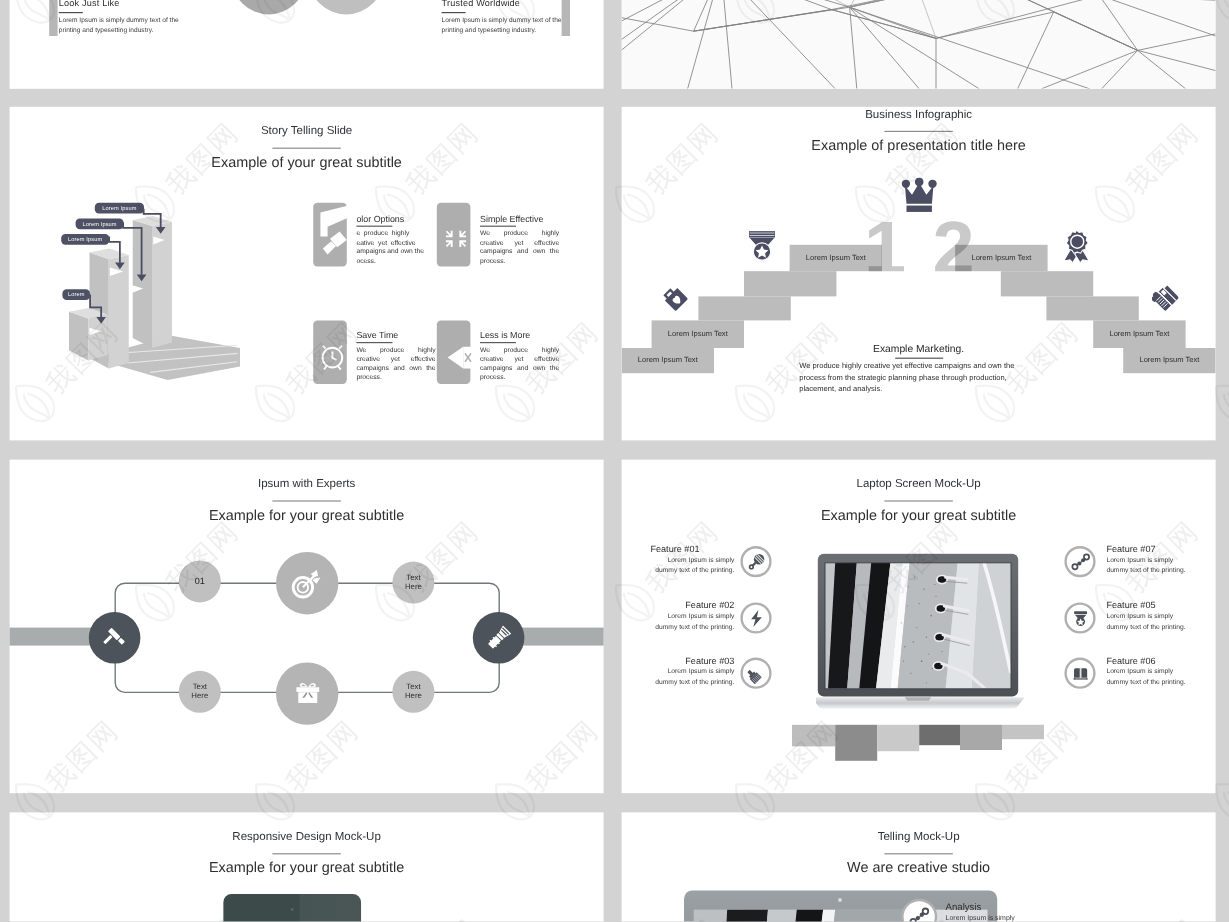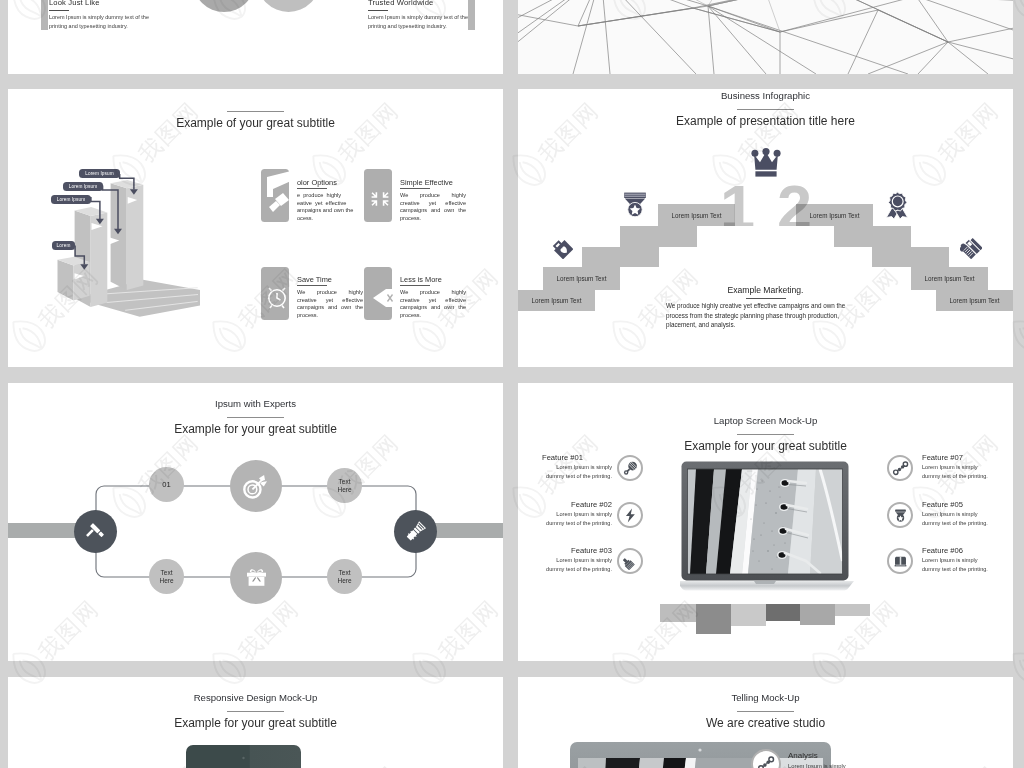--- a/index.html
+++ b/index.html
@@ -137,20 +137,21 @@
           <path d="M-20 178 L 83 178 L 110 168"></path>
           <path d="M230 146 L 262 236"></path>
           <path d="M348 170 L 398 200 L 460 148"></path>
         </g>
       </svg>
     </div>
   </div>
 
   <div class="slide sl-c0 sl-r1">
     <div class="hdr" style="top:15px;">
+      <div class="ttl">Story Telling Slide</div>
       <div class="rule"></div>
       <div class="sub">Example of your great subtitle</div>
     </div>
 
     <div class="st-chart">
       <svg viewBox="0 0 200 190" width="200" height="190">
 
         <polygon points="42.3,147.2 110.0,128.7 167.0,139.1 167.0,154.4 106.7,165.7" fill="#c2c2c2"></polygon>
         <g stroke="#e8e8e8" stroke-width="0.9" fill="none">
           <path d="M55.2,144.0 L164.7,136.7"></path>
@@ -431,21 +432,21 @@
         </g>
         <g fill="#4d535b" transform="rotate(45 13 13)">
           <path d="M8.6,4.3 L16.4,4.3 L16.1,5.4 L8.9,5.4 Z"></path>
           <path d="M9.3,6.4 L15.7,6.4 L15.4,7.5 L9.6,7.5 Z"></path>
         </g>
       </svg>
     </div>
   </div>
 
   <div class="slide sl-c1 sl-r2">
-    <div class="hdr" style="top:15px;margin-top:17px;">
+    <div class="hdr" style="top:15px;">
       <div class="ttl">Laptop Screen Mock-Up</div>
       <div class="rule"></div>
       <div class="sub">Example for your great subtitle</div>
     </div>
 
     <div class="lp-mac">
       <svg width="180" height="132" viewBox="0 0 180 132">
         <defs>
           <linearGradient id="bez" x1="0" y1="0" x2="0" y2="1">
             <stop offset="0" stop-color="#6b6e72"></stop>

